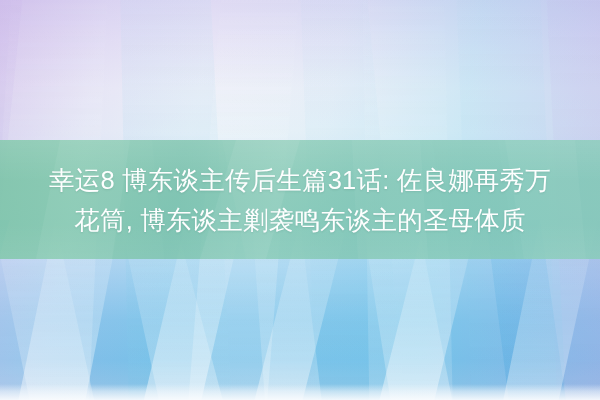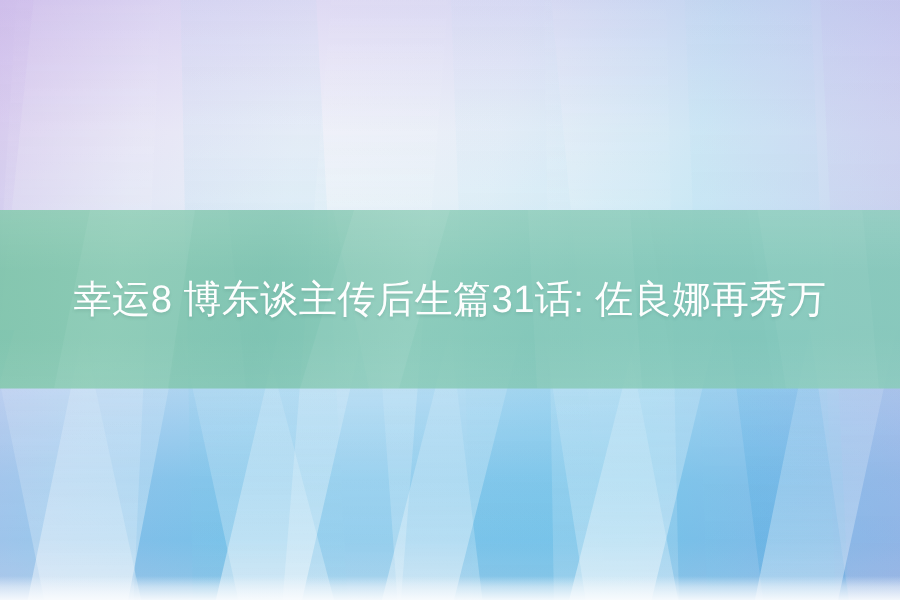--- a/index.html
+++ b/index.html
@@ -203,18 +203,19 @@
       <polygon points="236,0 300,0 266,119 200,119" fill="#ffffff" opacity=".22"></polygon>
       <polygon points="352,0 420,0 428,119 358,119" fill="#ffffff" opacity=".14"></polygon>
       <polygon points="505,0 575,0 586,119 524,119" fill="#ffffff" opacity=".12"></polygon>
       <polygon points="152,0 222,0 246,119 164,119" fill="#5fb9ab" opacity=".14"></polygon>
       <polygon points="432,0 498,0 516,119 450,119" fill="#5fb9ab" opacity=".10"></polygon>
     </svg>
   </div>
 
   <div class="title-wrap">
     <div class="title-line">幸运8 博东谈主传后生篇31话: 佐良娜再秀万</div>
+    <div class="title-line">花筒, 博东谈主剿袭鸣东谈主的圣母体质</div>
   </div>
 
   <div class="watermark"></div>
   <div class="bottom-fade"></div>
 
 </div>
 
 </body></html>

